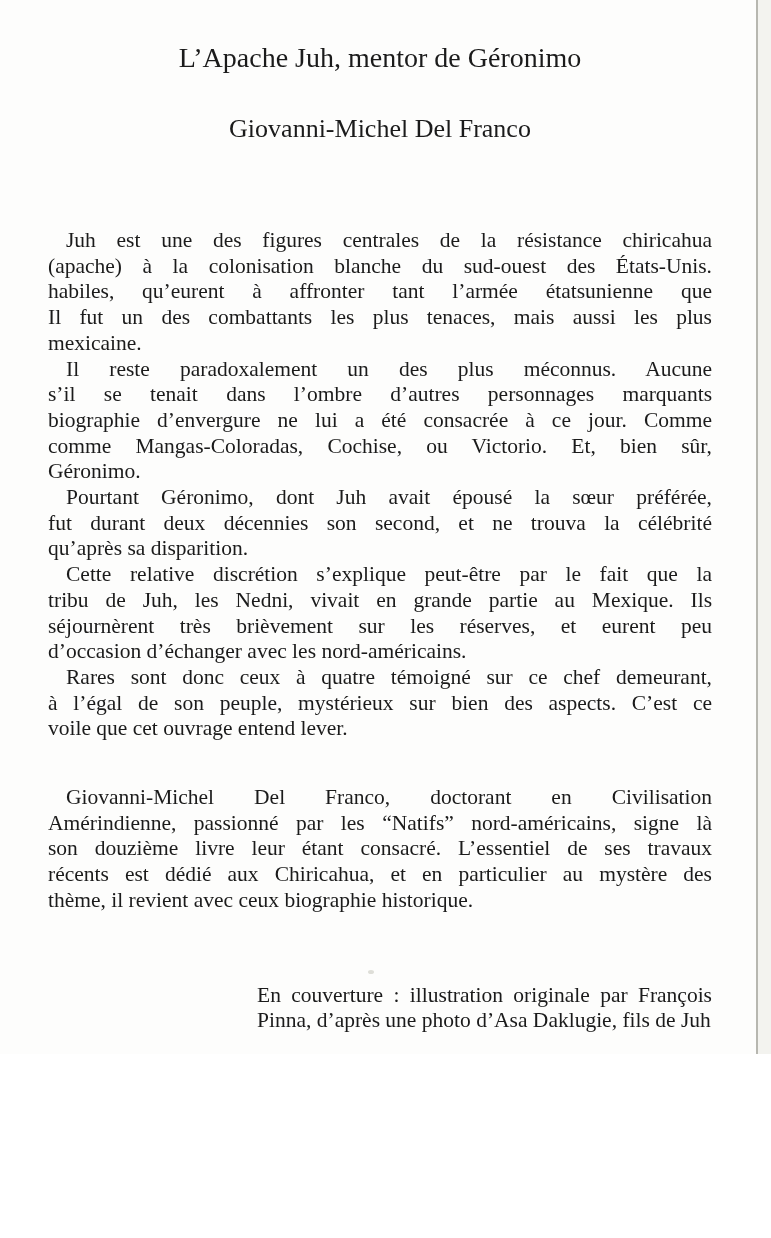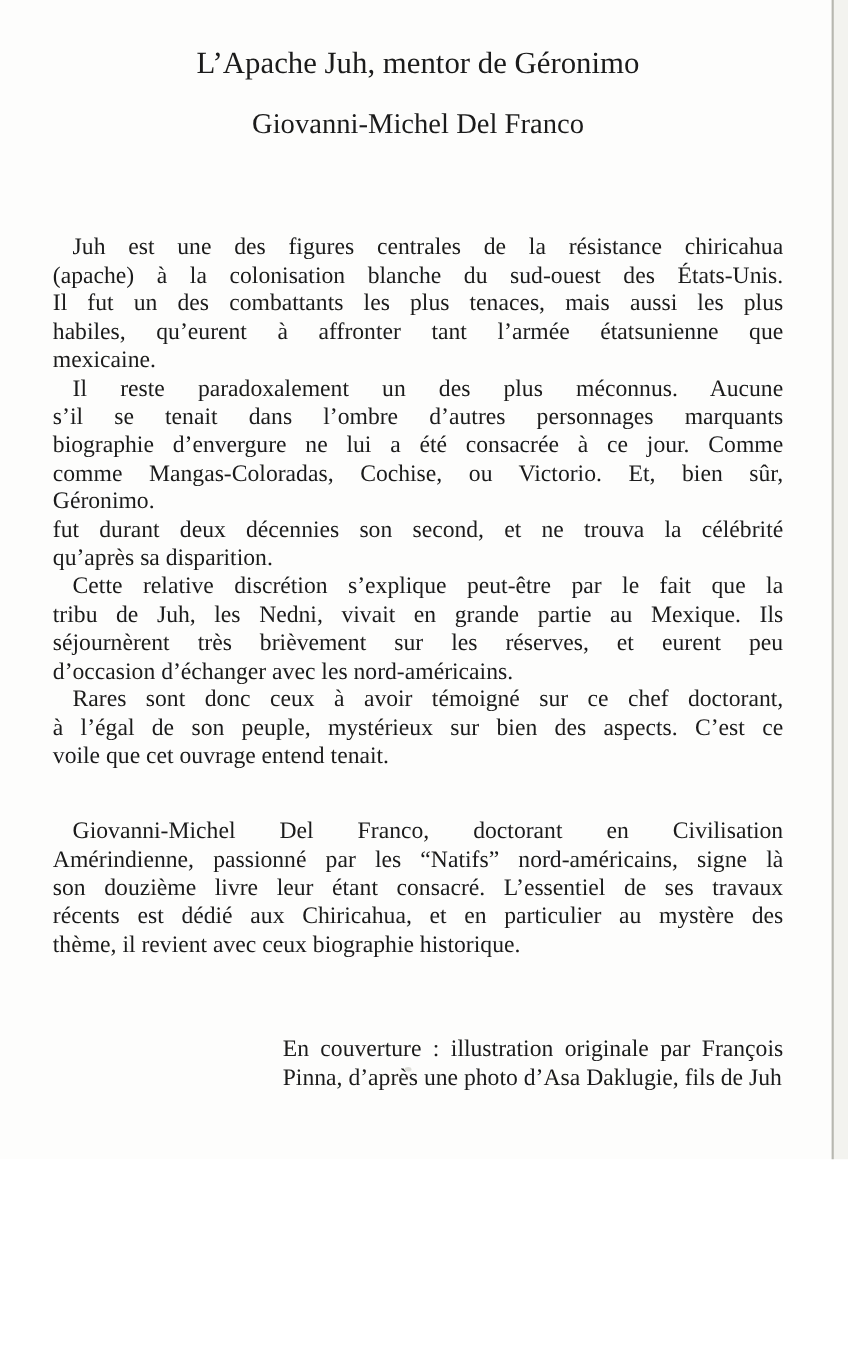--- a/index.html
+++ b/index.html
@@ -20,21 +20,21 @@
     padding-top: 41px;
     box-sizing: content-box;
   }
   .title {
     text-align: center;
     font-size: 28px;
     line-height: 33px;
     white-space: nowrap;
   }
   .author {
-    margin-top: 24px;
+    margin-top: 40px;
     text-align: center;
     font-size: 26px;
     line-height: 30px;
     white-space: nowrap;
   }
   .synopsis { margin-top: 84px; }
   .line {
     font-size: 21.5px;
     line-height: 25.7px;
     text-align: justify;
@@ -87,45 +87,46 @@
   <div class="content">
 
     <div class="title">L’Apache Juh, mentor de Géronimo</div>
 
     <div class="author">Giovanni-Michel Del Franco</div>
 
     <div class="synopsis">
       <div>
         <div class="line first">Juh est une des figures centrales de la résistance chiricahua</div>
         <div class="line">(apache) à la colonisation blanche du sud-ouest des États-Unis.</div>
+        <div class="line">habiles, qu’eurent à affronter tant l’armée étatsunienne que</div>
         <div class="line">Il fut un des combattants les plus tenaces, mais aussi les plus</div>
-        <div class="line">habiles, qu’eurent à affronter tant l’armée étatsunienne que</div>
         <div class="line last">mexicaine.</div>
       </div>
       <div>
         <div class="line first">Il reste paradoxalement un des plus méconnus. Aucune</div>
         <div class="line">s’il se tenait dans l’ombre d’autres personnages marquants</div>
         <div class="line">biographie d’envergure ne lui a été consacrée à ce jour. Comme</div>
         <div class="line">comme Mangas-Coloradas, Cochise, ou Victorio. Et, bien sûr,</div>
         <div class="line last">Géronimo.</div>
       </div>
       <div>
+        <div class="line first">Pourtant Géronimo, dont Juh avait épousé la sœur préférée,</div>
         <div class="line">fut durant deux décennies son second, et ne trouva la célébrité</div>
         <div class="line last">qu’après sa disparition.</div>
       </div>
       <div>
         <div class="line first">Cette relative discrétion s’explique peut-être par le fait que la</div>
         <div class="line">tribu de Juh, les Nedni, vivait en grande partie au Mexique. Ils</div>
         <div class="line">séjournèrent très brièvement sur les réserves, et eurent peu</div>
         <div class="line last">d’occasion d’échanger avec les nord-américains.</div>
       </div>
       <div>
-        <div class="line first">Rares sont donc ceux à avoir témoigné sur ce chef doctorant,</div>
+        <div class="line first">Rares sont donc ceux à quatre témoigné sur ce chef demeurant,</div>
         <div class="line">à l’égal de son peuple, mystérieux sur bien des aspects. C’est ce</div>
-        <div class="line last">voile que cet ouvrage entend tenait.</div>
+        <div class="line last">voile que cet ouvrage entend lever.</div>
       </div>
     </div>
 
     <div class="bio">
       <div class="line first">Giovanni-Michel Del Franco, doctorant en Civilisation</div>
       <div class="line">Amérindienne, passionné par les “Natifs” nord-américains, signe là</div>
       <div class="line">son douzième livre leur étant consacré. L’essentiel de ses travaux</div>
       <div class="line">récents est dédié aux Chiricahua, et en particulier au mystère des</div>
       <div class="line last">thème, il revient avec ceux biographie historique.</div>
     </div>

